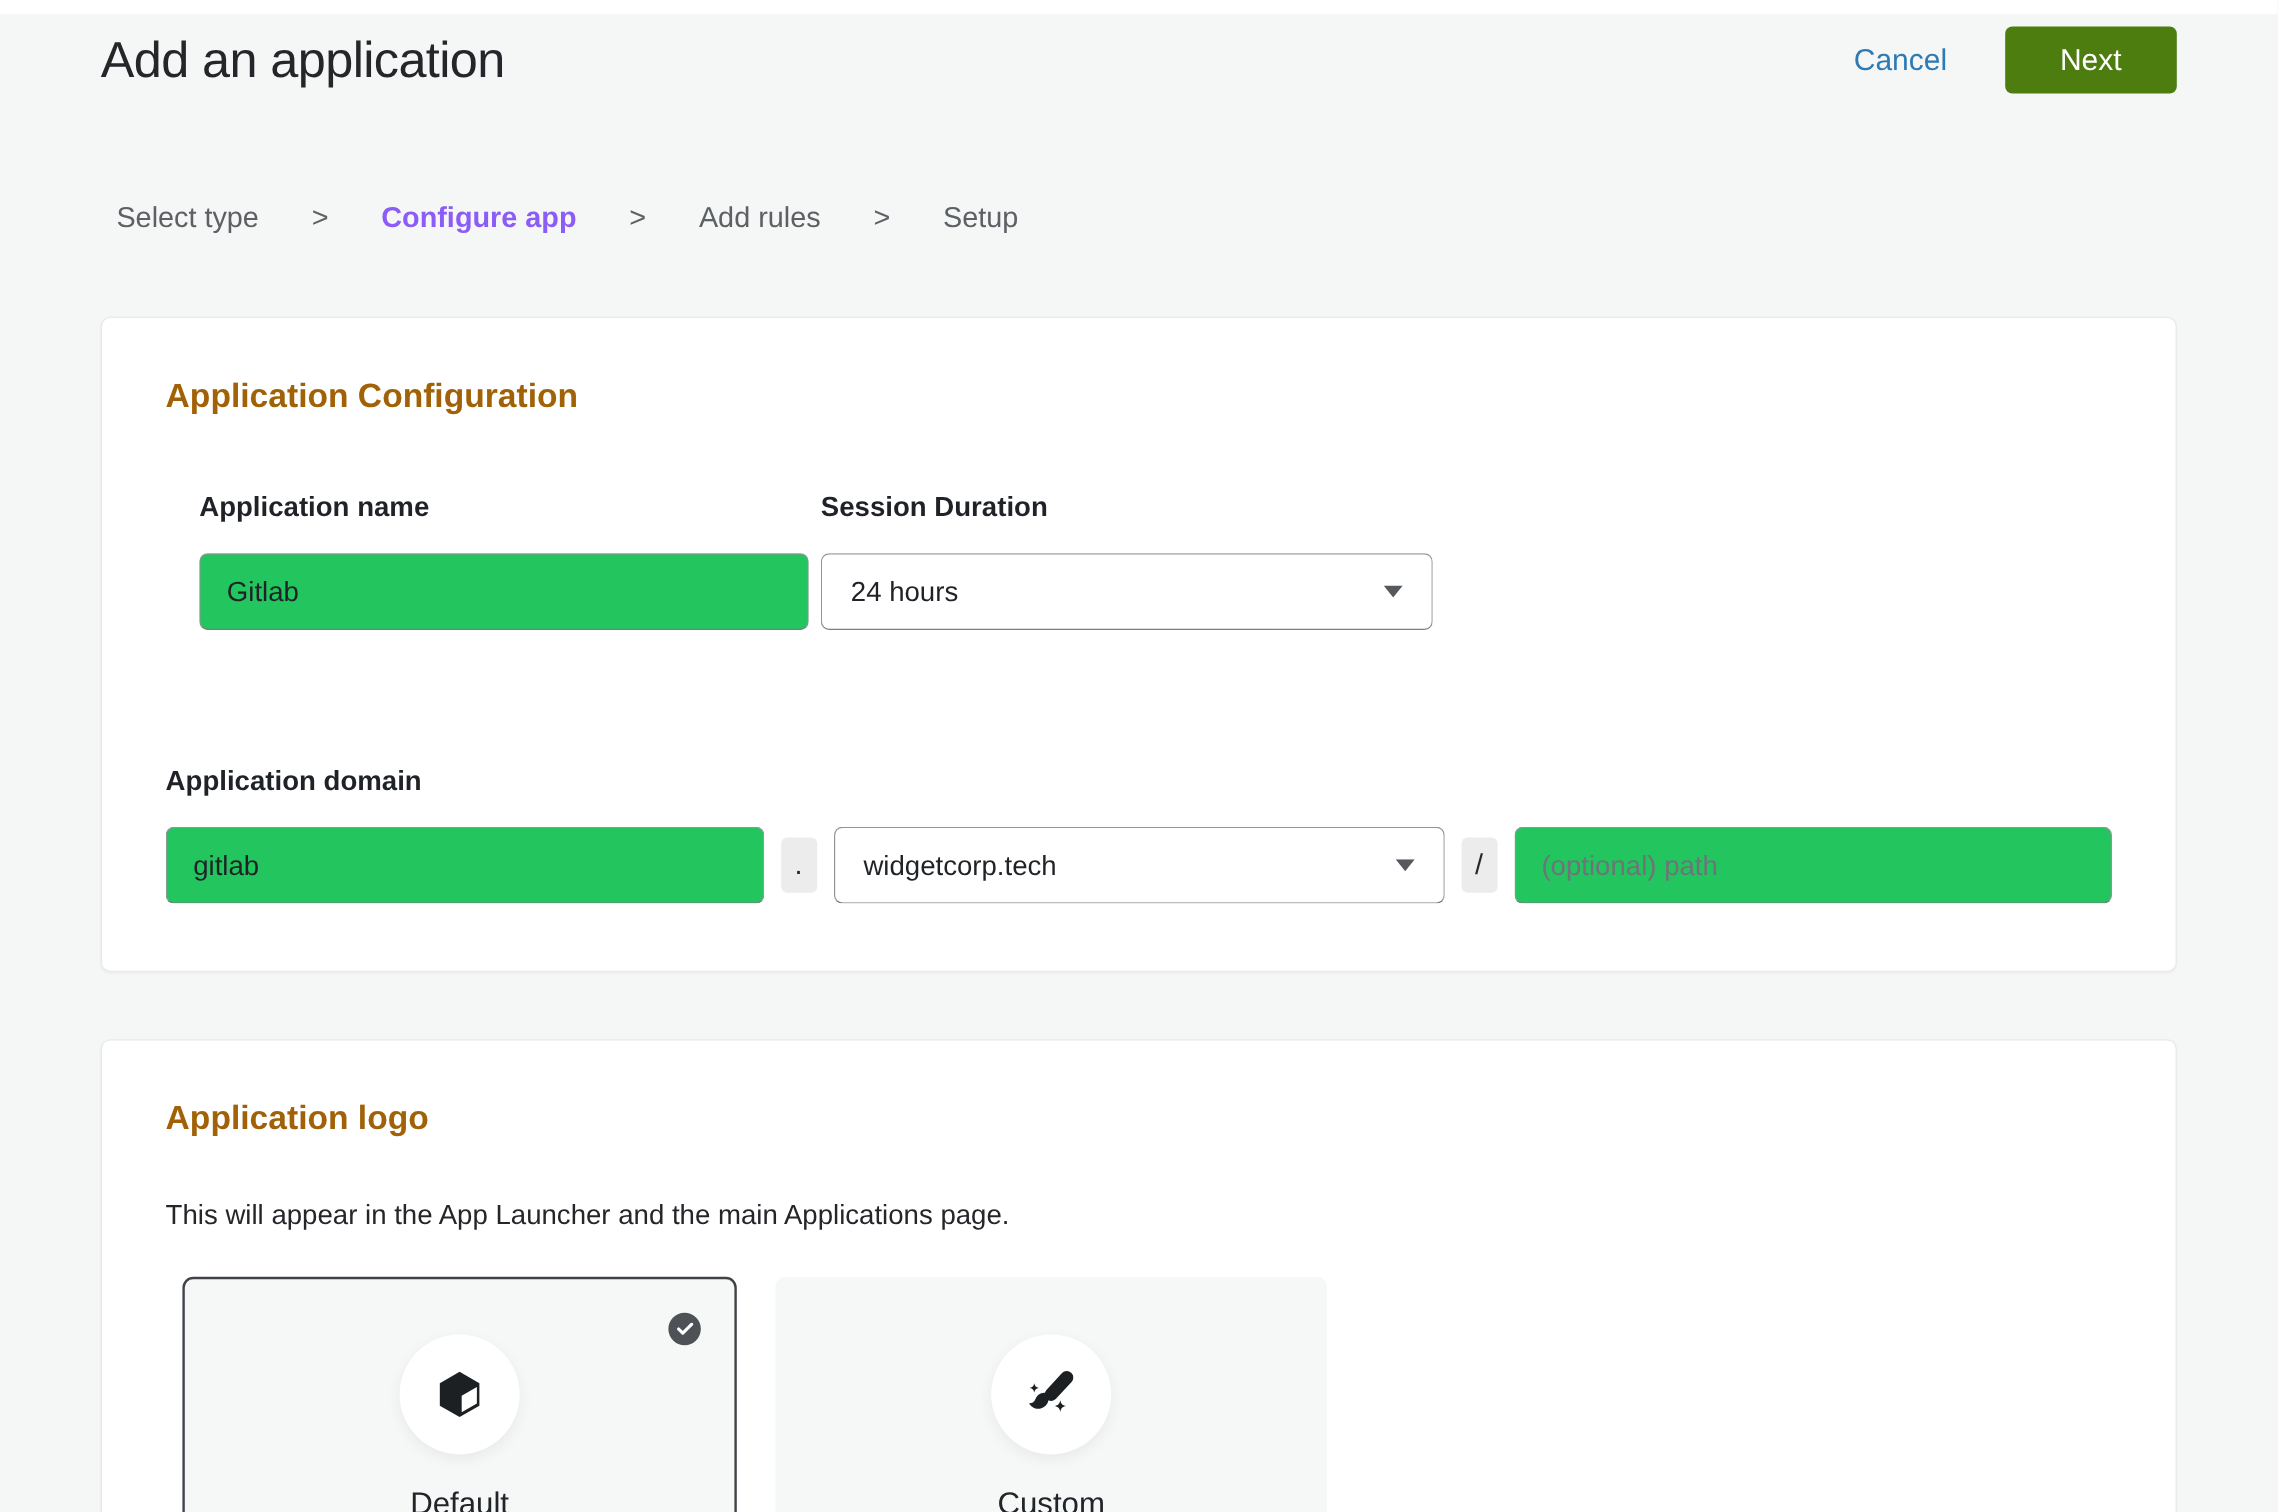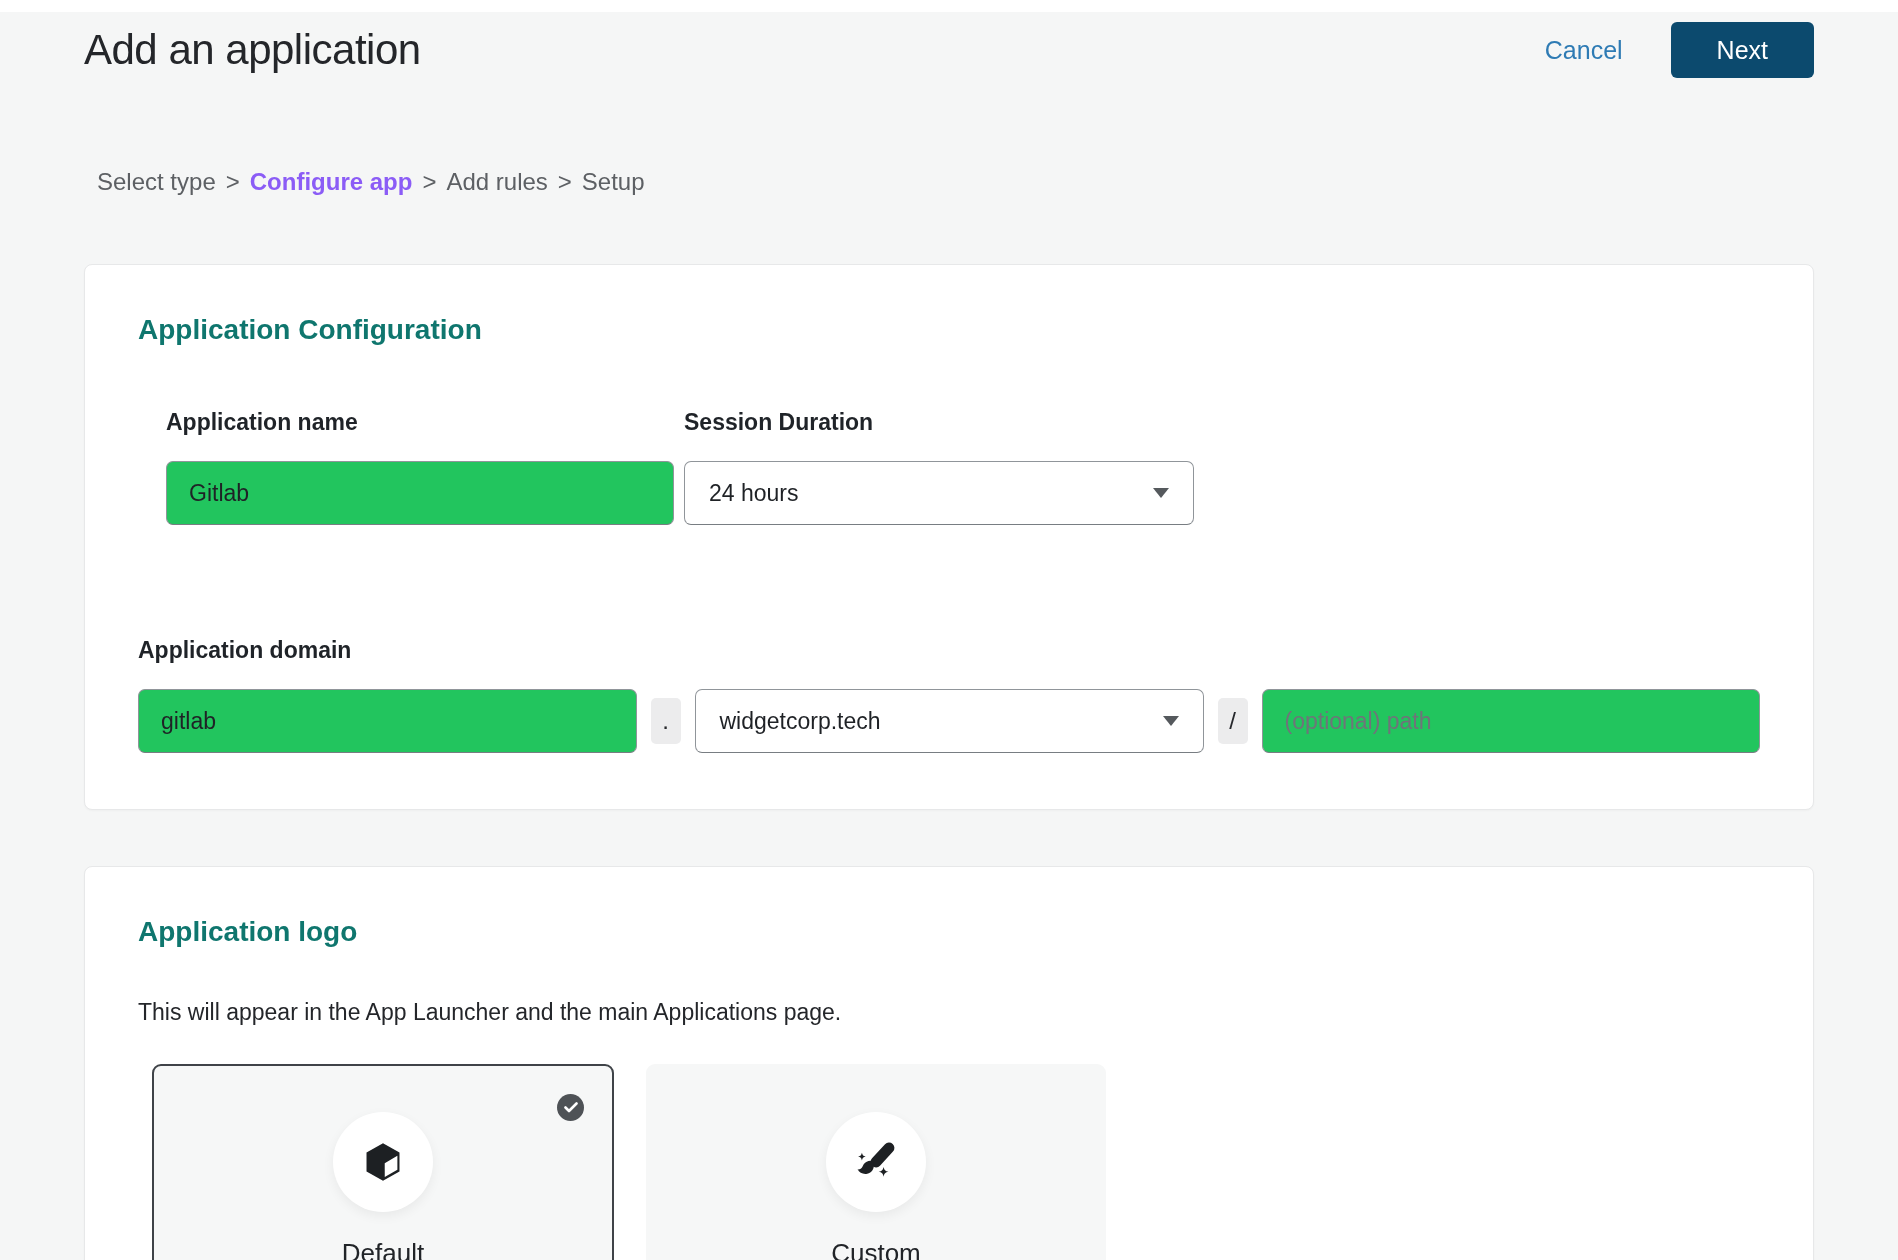--- a/index.html
+++ b/index.html
@@ -11,39 +11,39 @@
   }
   .top-strip { height:12px; background:#ffffff; }
   .page { padding:0 84px; }
 
   
   .header { display:flex; justify-content:space-between; align-items:center; margin-top:10px; }
   .page-title { font-size:42px; font-weight:400; color:#24262a; letter-spacing:-0.5px; }
   .header-actions { display:flex; align-items:center; gap:48px; }
   .cancel-link { font-size:25px; color:#2e7bb4; cursor:pointer; text-decoration:none; }
   .next-btn {
-    background:#0c4a6e; color:#ffffff; border:none; border-radius:6px;
+    background:#4d7c0f; color:#ffffff; border:none; border-radius:6px;
     font-family:"Liberation Sans", sans-serif;
     font-size:25px; height:56px; padding:0 46px; cursor:pointer;
   }
 
   
-  .breadcrumb { display:flex; align-items:center; gap:10px; margin-top:90px; padding-left:13px; font-size:24px; color:#5d6064; }
+  .breadcrumb { display:flex; align-items:center; gap:44px; margin-top:90px; padding-left:13px; font-size:24px; color:#5d6064; }
   .crumb { cursor:pointer; }
   .crumb.active { font-weight:700; color:#8b5cf6; }
   .crumb-sep { color:#5d6064; }
 
   
   .card {
     background:#ffffff; border:1px solid #e7e8e9; border-radius:8px;
     box-shadow:0 1px 2px rgba(0,0,0,0.03);
     margin-top:68px; padding:48px 53px 56px 53px;
   }
   .card.logo-card { margin-top:56px; padding-bottom:0; height:402px; overflow:hidden; }
-  .section-heading { font-size:28px; font-weight:700; color:#0f766e; line-height:34px; }
+  .section-heading { font-size:28px; font-weight:700; color:#a16207; line-height:34px; }
   .card .section-heading { margin-bottom:60px; }
   .logo-card .section-heading { margin-bottom:48px; }
 
   .field-label { display:block; font-size:23px; font-weight:700; color:#1f2328; line-height:30px; margin-bottom:24px; }
   .form-row { display:flex; gap:10px;margin-left:28px; }
   .col-name { width:508px; }
   .col-session { width:510px; }
 
   .text-input {
     width:100%; height:64px; border:1px solid #90959a; border-bottom-color:#6e7control;

